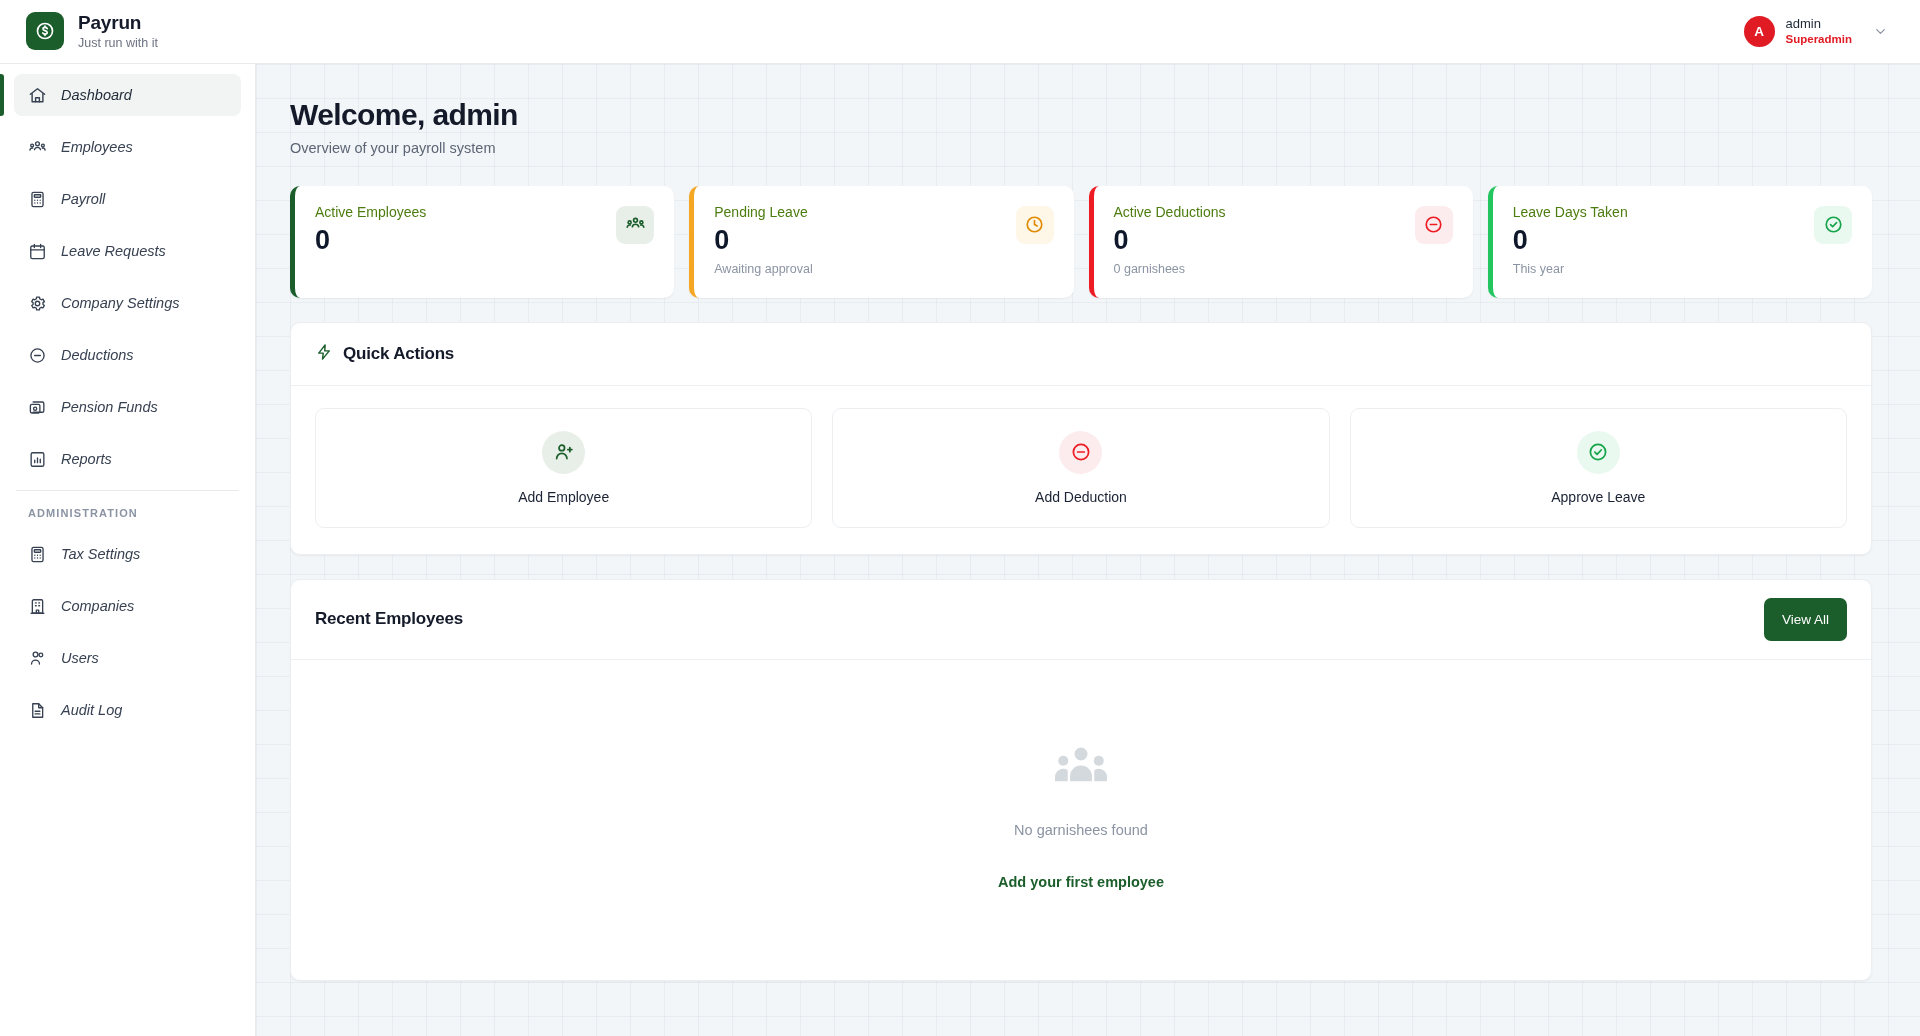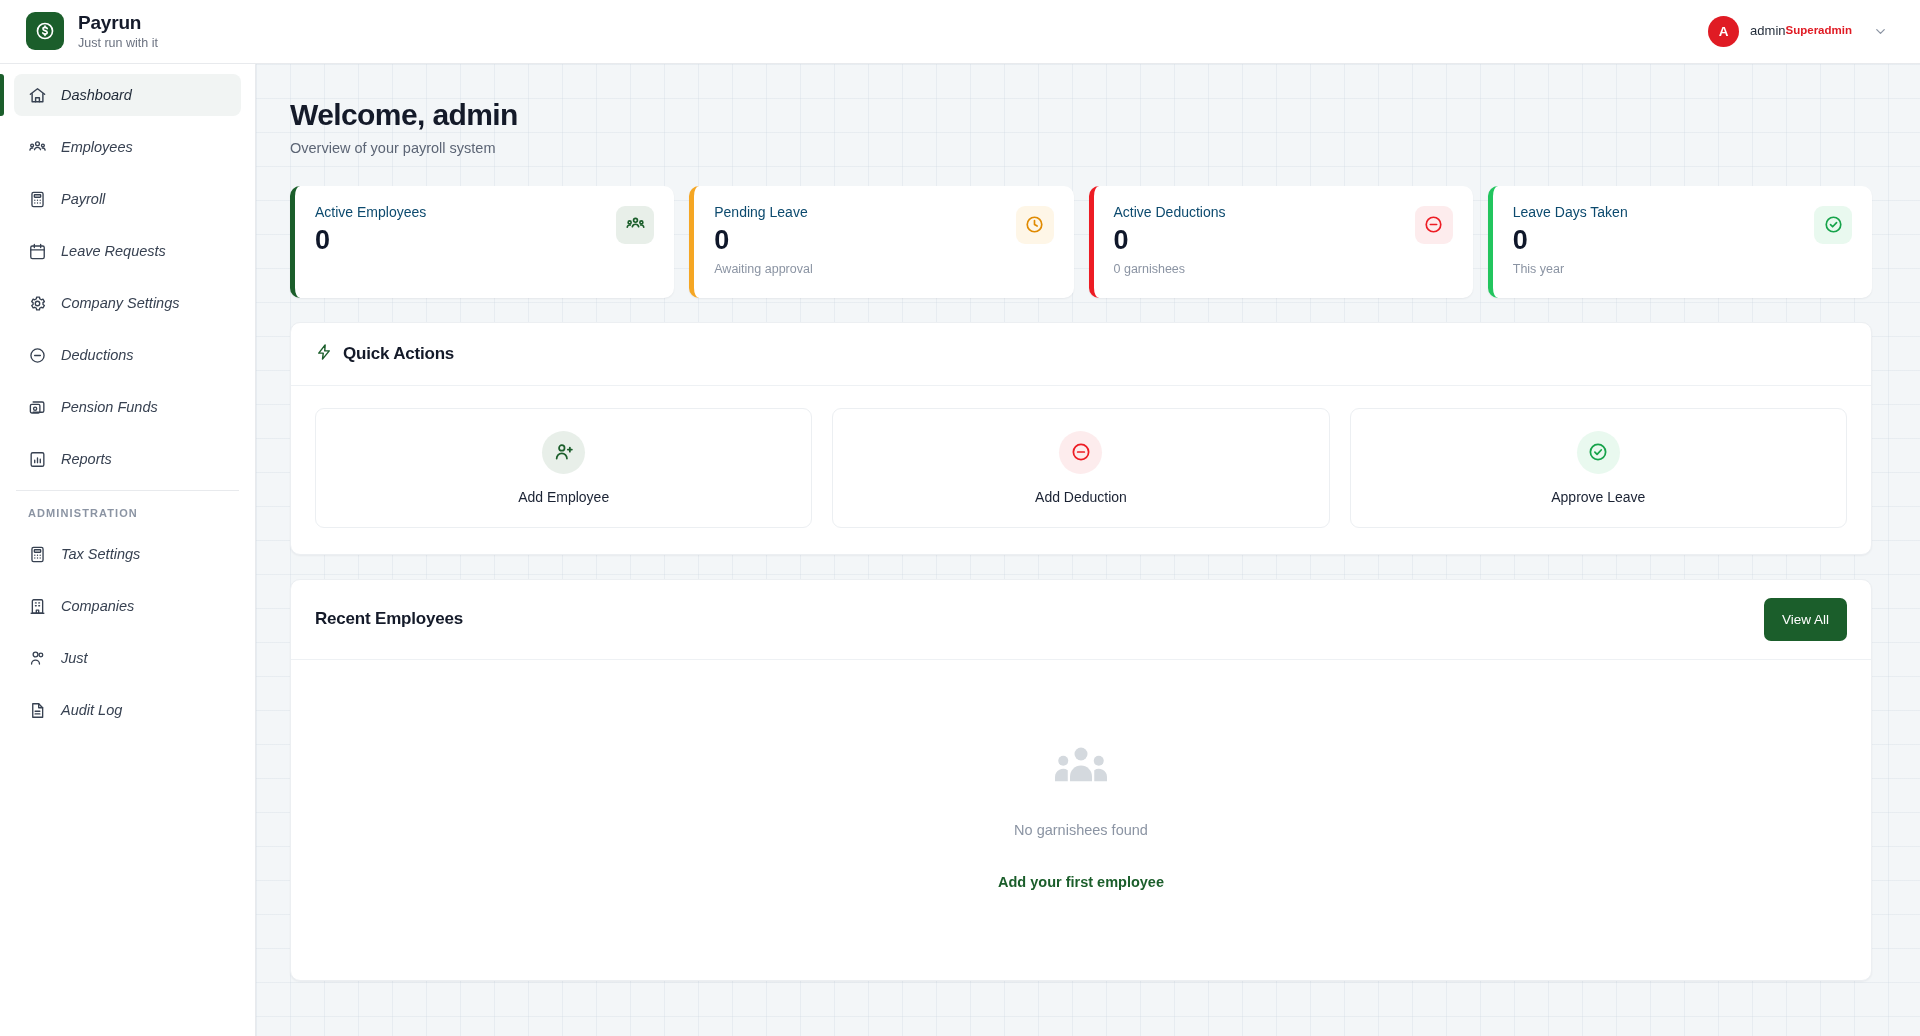--- a/index.html
+++ b/index.html
@@ -34,21 +34,21 @@
   }
   .brand-tag { font-size: 12.5px; color: #6b7280; line-height: 1.3; margin-top: 1px; }
 
   .user-area { display: flex; align-items: center; gap: 11px; padding-right: 6px; }
   .avatar {
     width: 31px; height: 31px; border-radius: 50%;
     background: #e01b24; color: #fff;
     font-size: 13.5px; font-weight: bold;
     display: flex; align-items: center; justify-content: center;
   }
-  .user-meta { display: flex; flex-direction: row; line-height: 1.25; }
+  .user-meta { display: flex; flex-direction: column; line-height: 1.25; }
   .user-name { font-size: 13px; color: #1f2937; }
   .user-role { font-size: 11.5px; font-weight: bold; color: #e01b24; }
   .chev { margin-left: 10px; display: flex; align-items: center; }
 
   
   .body-row { display: flex; flex: 1; min-height: 0; }
 
   
   .sidebar {
     width: 256px; min-width: 256px;
@@ -109,21 +109,21 @@
   .stat-card {
     flex: 1; background: #ffffff;
     border-radius: 10px;
     border-left-width: 5px; border-left-style: solid;
     height: 112px;
     padding: 18px 20px 0 20px;
     display: flex; justify-content: space-between;
     box-shadow: 0 1px 2px rgba(16,24,40,0.06);
   }
   .stat-left { display: flex; flex-direction: column; }
-  .stat-label { font-size: 14px; color: #0c4a6e; line-height: 1.2; }
+  .stat-label { font-size: 14px; color: #4d7c0f; line-height: 1.2; }
   .stat-value {
     font-size: 27px; font-weight: bold; color: #0f172a;
     margin-top: 5px; line-height: 1.15;
   }
   .stat-note { font-size: 12.5px; color: #8b94a3; margin-top: 6px; }
   .stat-icon-box {
     width: 38px; height: 38px; border-radius: 9px;
     display: flex; align-items: center; justify-content: center;
     margin-top: 2px;
   }
@@ -329,21 +329,21 @@
       </div>
 
       <div class="nav-item">
         <span class="ico">
           <svg width="19" height="19" viewBox="0 0 24 24" fill="none" stroke="#374151" stroke-width="1.7" stroke-linecap="round" stroke-linejoin="round">
               <circle cx="9.5" cy="7" r="3"></circle>
               <path d="M4.5 19a5 5 0 0 1 10 0"></path>
               <circle cx="16.3" cy="7.6" r="2.3"></circle>
             </svg>
         </span>
-        <span>Just</span>
+        <span>Users</span>
       </div>
 
       <div class="nav-item">
         <span class="ico">
           <svg width="19" height="19" viewBox="0 0 24 24" fill="none" stroke="#374151" stroke-width="1.7" stroke-linecap="round" stroke-linejoin="round">
               <path d="M6 3.5h7.5L18.5 8.5V20.5H6z"></path>
               <path d="M13.5 3.5v5h5"></path>
               <path d="M9 13h6M9 16.3h6"></path>
             </svg>
         </span>

